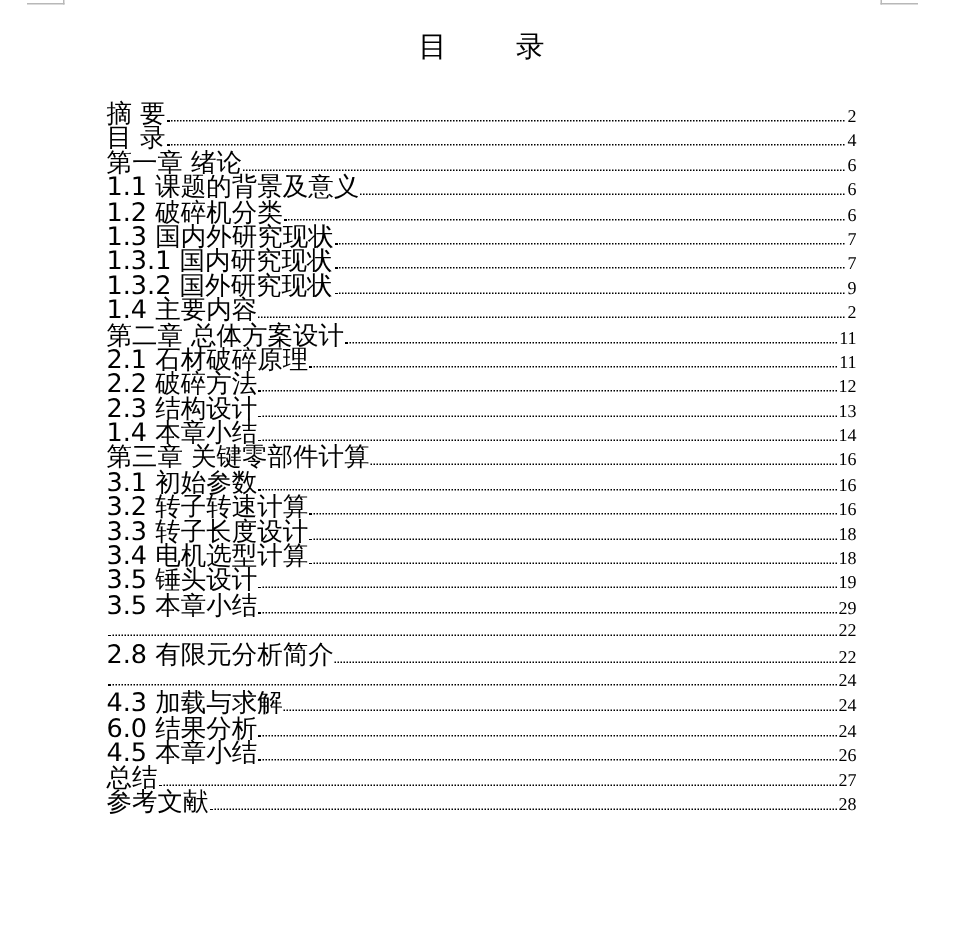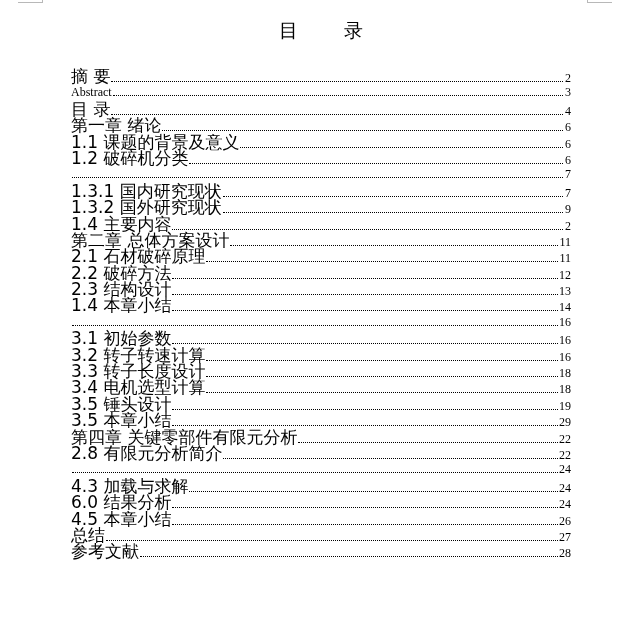--- a/index.html
+++ b/index.html
@@ -27,45 +27,41 @@
 
 <div class="title">目 录</div>
 
 <div class="toc" id="toc">
     <div class="row">
       <span class="label">摘   要</span>
       <span class="dots"></span>
       <span class="page">2</span>
     </div>
     <div class="row">
-      <span class="label latin">Abstract</span>
-      <span class="dots"></span>
-      <span class="page">3</span>
-    </div>
-    <div class="row">
       <span class="label">目   录</span>
       <span class="dots"></span>
       <span class="page">4</span>
     </div>
     <div class="row">
       <span class="label">第一章   绪论</span>
       <span class="dots"></span>
       <span class="page">6</span>
     </div>
     <div class="row">
       <span class="label">1.1 课题的背景及意义</span>
       <span class="dots"></span>
       <span class="page">6</span>
     </div>
     <div class="row">
       <span class="label">1.2 破碎机分类</span>
       <span class="dots"></span>
       <span class="page">6</span>
     </div>
     <div class="row">
+      <span class="label">1.3 国内外研究现状</span>
       <span class="dots"></span>
       <span class="page">7</span>
     </div>
     <div class="row">
       <span class="label">1.3.1 国内研究现状</span>
       <span class="dots"></span>
       <span class="page">7</span>
     </div>
     <div class="row">
       <span class="label">1.3.2 国外研究现状</span>
@@ -96,20 +92,21 @@
       <span class="label">2.3 结构设计</span>
       <span class="dots"></span>
       <span class="page">13</span>
     </div>
     <div class="row">
       <span class="label">1.4 本章小结</span>
       <span class="dots"></span>
       <span class="page">14</span>
     </div>
     <div class="row">
+      <span class="label">第三章 关键零部件计算</span>
       <span class="dots"></span>
       <span class="page">16</span>
     </div>
     <div class="row">
       <span class="label">3.1 初始参数</span>
       <span class="dots"></span>
       <span class="page">16</span>
     </div>
     <div class="row">
       <span class="label">3.2 转子转速计算</span>
@@ -130,21 +127,20 @@
       <span class="label">3.5 锤头设计</span>
       <span class="dots"></span>
       <span class="page">19</span>
     </div>
     <div class="row">
       <span class="label">3.5 本章小结</span>
       <span class="dots"></span>
       <span class="page">29</span>
     </div>
     <div class="row">
-      <span class="label">第四章 关键零部件有限元分析</span>
       <span class="dots"></span>
       <span class="page">22</span>
     </div>
     <div class="row">
       <span class="label">2.8 有限元分析简介</span>
       <span class="dots"></span>
       <span class="page">22</span>
     </div>
     <div class="row">
       <span class="dots"></span>

